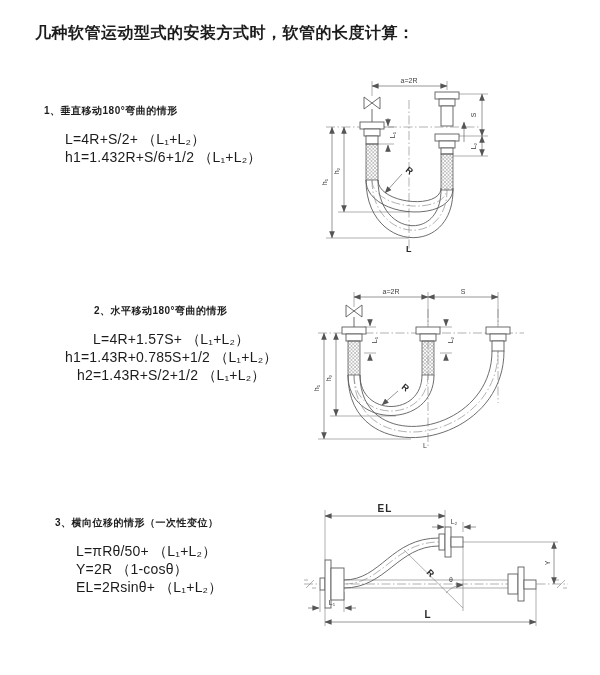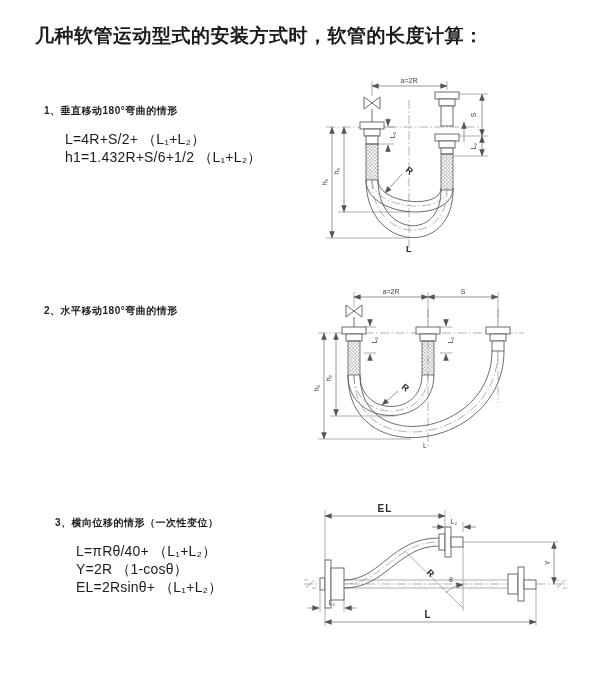--- a/index.html
+++ b/index.html
@@ -1,20 +1,20 @@
 <!DOCTYPE html>
 <html><head>
 <meta charset="utf-8">
 <style>
   html,body{margin:0;padding:0;}
   body{
     width:600px;height:675px;background:#ffffff;position:relative;overflow:hidden;
     font-family:"Liberation Sans","DejaVu Sans",sans-serif;color:#1c1c1c;
   }
-  .page-title{position:absolute;left:35px;top:23px;font-size:19px;font-weight:bold;letter-spacing:.5px;}
+  .page-title{position:absolute;left:35px;top:23px;font-size:16px;font-weight:bold;letter-spacing:.5px;}
   .section{position:absolute;left:44px;}
   .sec-heading{font-size:10px;font-weight:bold;letter-spacing:.5px;}
   .formulas{margin:13px 0 0 21px;display:flex;flex-direction:column;gap:0;}
   .formula{font-size:14px;letter-spacing:.2px;}
   .diagram{position:absolute;}
   svg .ln{stroke:#5c5c5c;stroke-width:.9;fill:none;}
   svg .thin{stroke:#7a7a7a;stroke-width:.6;fill:none;}
   svg .ghost{stroke:#8a8a8a;stroke-width:.7;fill:none;}
   svg .cl{stroke:#7d7d7d;stroke-width:.6;fill:none;stroke-dasharray:9 2.5 1.5 2.5;}
   svg .dim{stroke:#5c5c5c;stroke-width:.65;fill:none;}
@@ -109,20 +109,25 @@
   <text x="164" y="76" text-anchor="middle" transform="rotate(-90 164 76)">L₂</text>
   <text x="15" y="112" text-anchor="middle" transform="rotate(-90 15 112)">h₁</text>
   <text x="27" y="101" text-anchor="middle" transform="rotate(-90 27 101)">h₂</text>
   <text x="83" y="65" text-anchor="middle" transform="rotate(-90 83 65)" font-size="6.5">L₁</text>
   <text x="93" y="101" class="med" transform="rotate(38 93 101)">R</text>
   <text x="94" y="182" class="med">L</text>
 </svg>
 
 <div class="section" style="top:304px;text-align:center;">
   <div class="sec-heading">2、水平移动180°弯曲的情形</div>
+  <div class="formulas">
+    <div class="formula">L=4R+1.57S+ （L₁+L₂）</div>
+    <div class="formula">h1=1.43R+0.785S+1/2 （L₁+L₂）</div>
+    <div class="formula">h2=1.43R+S/2+1/2 （L₁+L₂）</div>
+  </div>
 </div>
 
 <svg class="diagram" style="left:306px;top:283px;" width="250" height="170" viewBox="0 0 250 170">
   <defs>
     <marker id="a2" viewBox="0 0 10 10" refX="9.5" refY="5" markerWidth="7" markerHeight="7" markerUnits="userSpaceOnUse" orient="auto-start-reverse">
       <path d="M0,1 L10,5 L0,9 Z" fill="#555"></path>
     </marker>
     <pattern id="hp2" width="3.5" height="3.5" patternUnits="userSpaceOnUse">
       <path d="M0,3.5 L3.5,0 M0,0 L3.5,3.5" stroke="#999" stroke-width="0.55"></path>
     </pattern>
@@ -193,21 +198,21 @@
   <text x="25" y="95" text-anchor="middle" transform="rotate(-90 25 95)">h₂</text>
   <text x="71" y="57" text-anchor="middle" transform="rotate(-90 71 57)" font-size="6.5">L₁</text>
   <text x="147" y="57" text-anchor="middle" transform="rotate(-90 147 57)" font-size="6.5">L₂</text>
   <text x="95" y="105" class="med" transform="rotate(38 95 105)">R</text>
   <text x="117" y="165" font-size="8">L</text>
 </svg>
 
 <div class="section" style="top:516px;margin-left:11px;">
   <div class="sec-heading">3、横向位移的情形（一次性变位）</div>
   <div class="formulas">
-    <div class="formula">L=πRθ/40+ （L₁+L₂）</div>
+    <div class="formula">L=πRθ/50+ （L₁+L₂）</div>
     <div class="formula">Y=2R （1-cosθ）</div>
     <div class="formula">EL=2Rsinθ+ （L₁+L₂）</div>
   </div>
 </div>
 
 <svg class="diagram" style="left:296px;top:496px;" width="300" height="150" viewBox="0 0 300 150">
   <defs>
     <marker id="a3" viewBox="0 0 10 10" refX="9.5" refY="5" markerWidth="7" markerHeight="7" markerUnits="userSpaceOnUse" orient="auto-start-reverse">
       <path d="M0,1 L10,5 L0,9 Z" fill="#555"></path>
     </marker>

